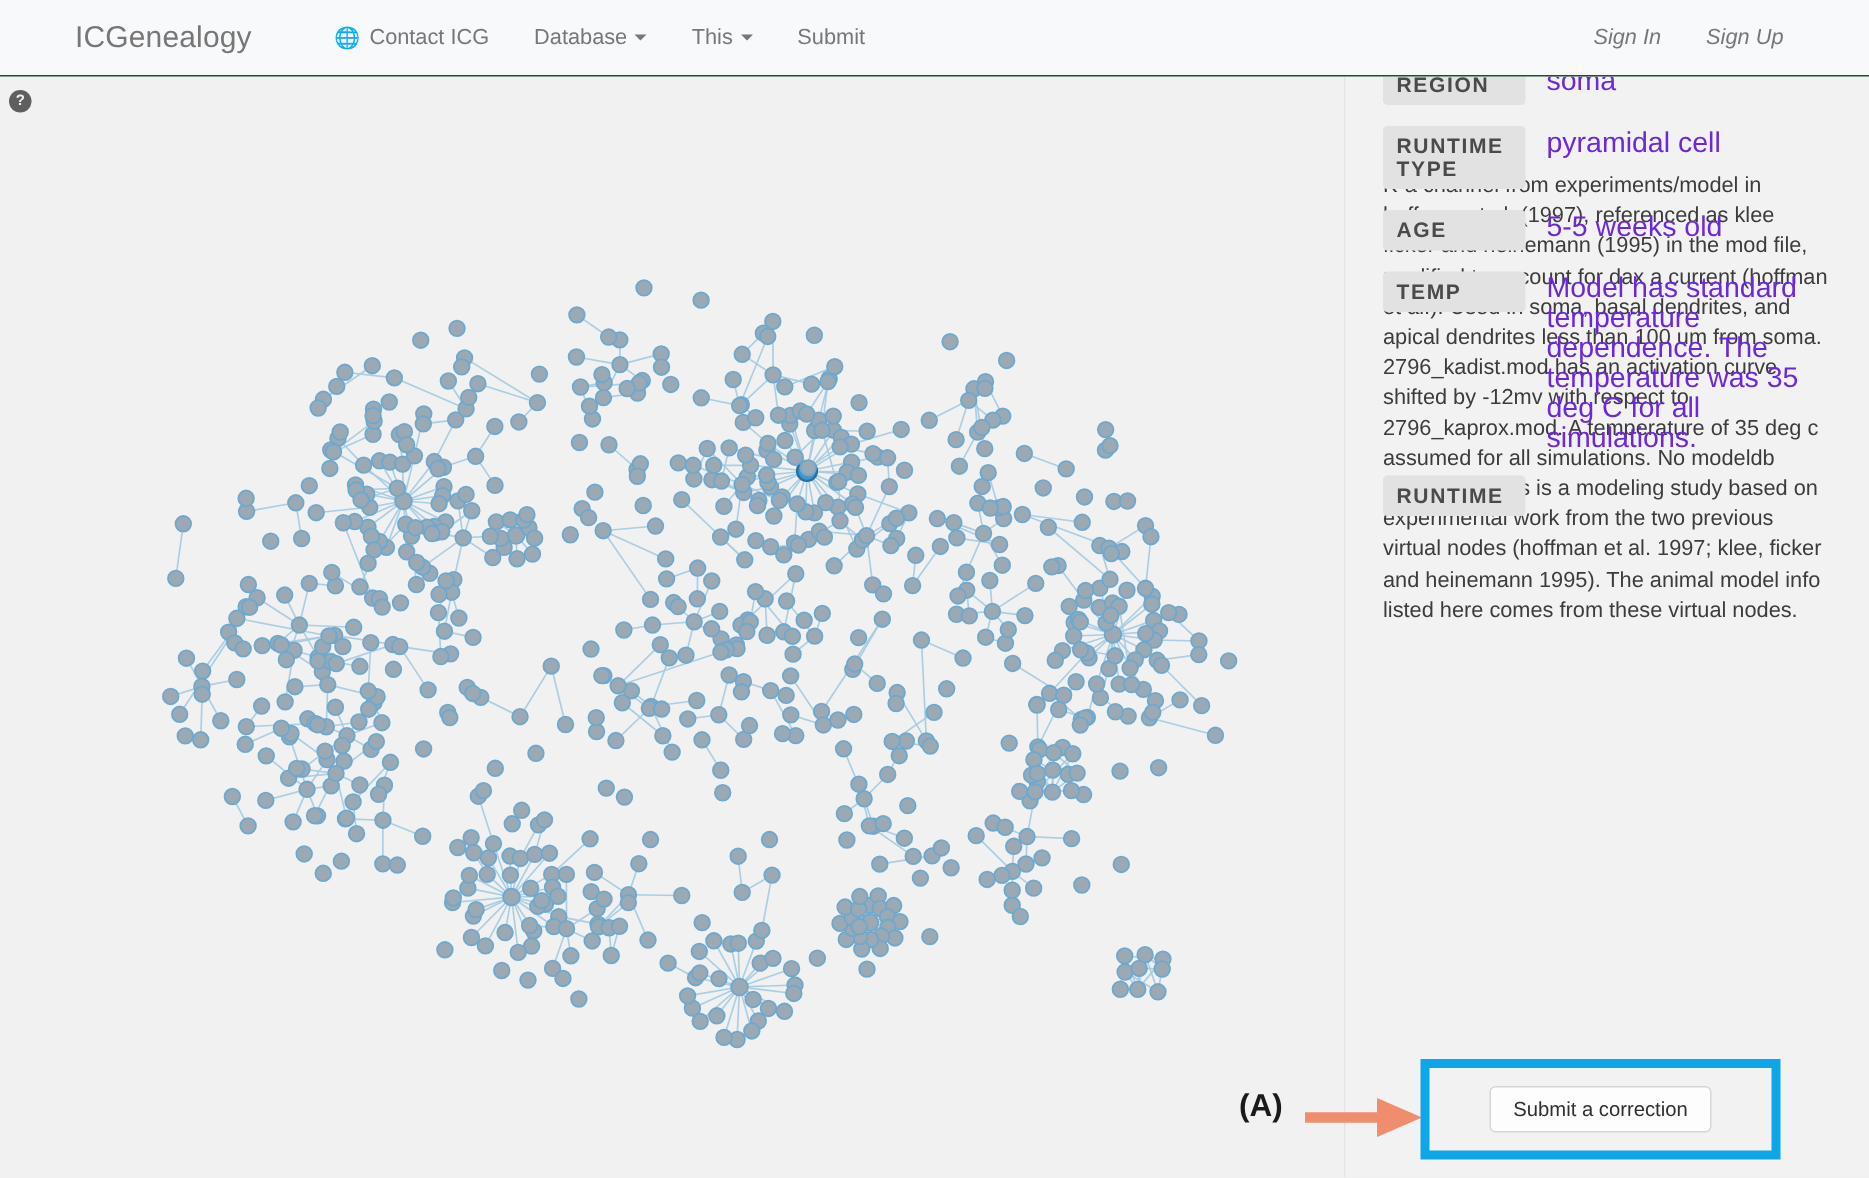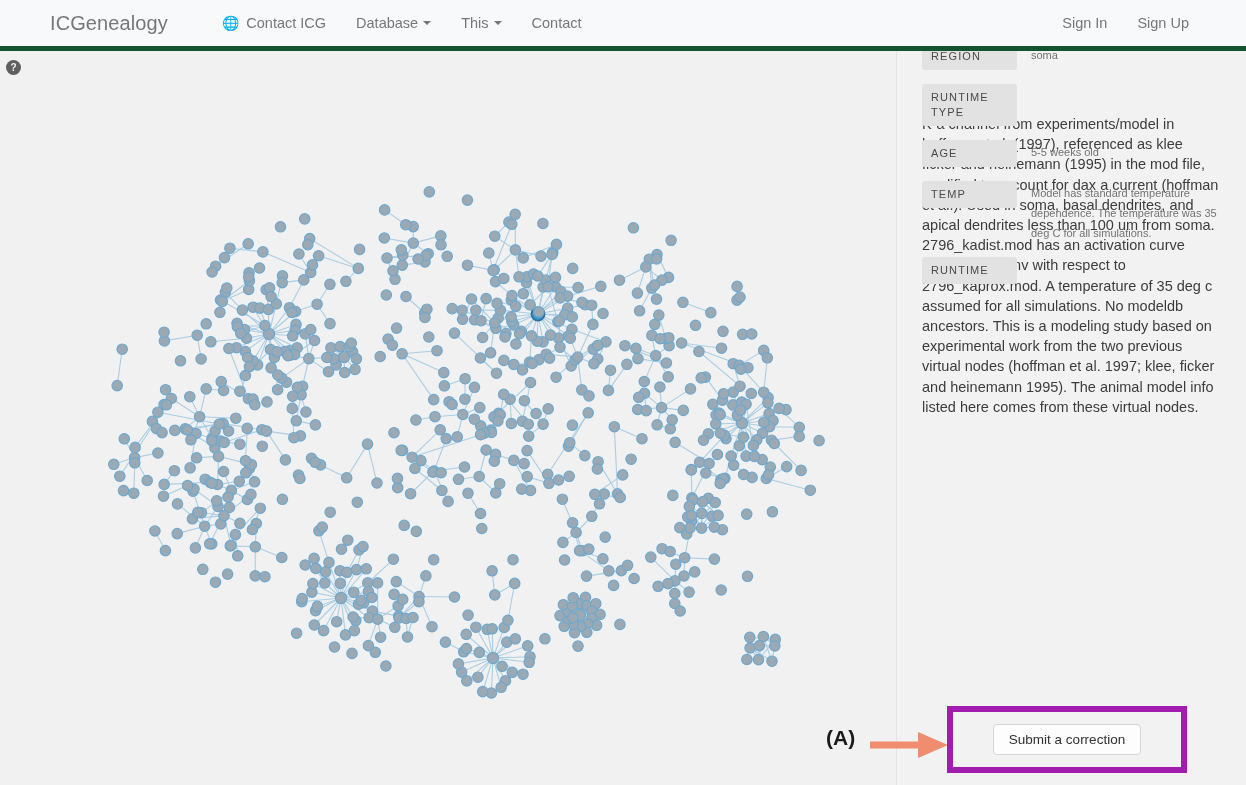--- a/index.html
+++ b/index.html
@@ -20,21 +20,21 @@
     background: #f1f1f1;
   }
 
   
   #navbar {
     position: absolute;
     top: 0; left: 0;
     width: 1246px;
     height: 51px;
     background: #f8f9fa;
-    border-bottom: 5px solid #14532d;
+    border-bottom: 1px solid #14532d;
     box-sizing: border-box;
     display: flex;
     align-items: center;
     z-index: 20;
   }
   .brand {
     margin-left: 50px;
     font-size: 20px;
     color: #777777;
     letter-spacing: .1px;
@@ -68,20 +68,21 @@
     margin-right: 6px;
     line-height: 1;
     font-size: 14px;
     color: #777777;
   }
   .nav-right {
     position: absolute;
     right: 42px;
     display: flex;
     align-items: center;
+    font-style: italic;
   }
 
   
   #graph-panel {
     position: absolute;
     top: 51px; left: 0;
     width: 896px;
     height: 734px;
     background: #f1f1f1;
     overflow: hidden;
@@ -136,33 +137,33 @@
     margin-bottom: 14px;
     padding-left: 25px;
   }
   .meta-key {
     flex: 0 0 auto;
     width: 95px;
     min-height: 20px;
     background: #e2e2e2;
     border-radius: 3px;
     color: #4a4a4a;
-    font-size: 11px;
-    font-weight: normal;
+    font-size: 14px;
+    font-weight: bold;
     letter-spacing: 1.1px;
     padding: 6px 9px;
     box-sizing: border-box;
     line-height: 15px;
   }
   .meta-val {
     flex: 1 1 auto;
     padding-left: 14px;
     padding-top: 2px;
-    font-size: 11px;
-    color: #737373;
+    font-size: 19px;
+    color: #6d28d9;
     line-height: 20px;
     padding-right: 22px;
   }
 
   .comments-head {
     margin-top: 30px;
     padding-left: 25px;
     font-size: 13px;
     font-weight: bold;
     letter-spacing: 1.6px;
@@ -178,21 +179,21 @@
     color: #3c3c3c;
   }
 
   
   #correction-zone {
     position: absolute;
     left: 947px;
     top: 706px;
     width: 240px;
     height: 67px;
-    border: 6px solid #a21caf;
+    border: 6px solid #0ea5e9;
     box-sizing: border-box;
     display: flex;
     align-items: center;
     justify-content: center;
     z-index: 12;
   }
   #submit-correction {
     background: #fdfdfd;
     border: 1px solid #d6d6d6;
     border-radius: 4px;
@@ -238,21 +239,21 @@
         <span>Database</span>
         <span class="caret"></span>
       </div>
 
       <div class="nav-item">
         <span>This</span>
         <span class="caret"></span>
       </div>
 
       <div class="nav-item">
-        <span>Contact</span>
+        <span>Submit</span>
       </div>
     </div>
 
     <div class="nav-right">
       <div class="nav-item">Sign In</div>
       <div class="nav-item">Sign Up</div>
     </div>
   </div>
 
   <div id="graph-panel">
@@ -1556,20 +1557,21 @@
   <div id="divider"></div>
 
   <div id="sidebar">
     <div class="meta-list" id="meta-list">
         <div class="meta-row">
           <div class="meta-key">REGION</div>
           <div class="meta-val">soma</div>
         </div>
         <div class="meta-row">
           <div class="meta-key">RUNTIME TYPE</div>
+          <div class="meta-val">pyramidal cell</div>
         </div>
         <div class="meta-row">
           <div class="meta-key">AGE</div>
           <div class="meta-val">5-5 weeks old</div>
         </div>
         <div class="meta-row">
           <div class="meta-key">TEMP</div>
           <div class="meta-val">Model has standard temperature dependence. The temperature was 35 deg C for all simulations.</div>
         </div>
         <div class="meta-row">

